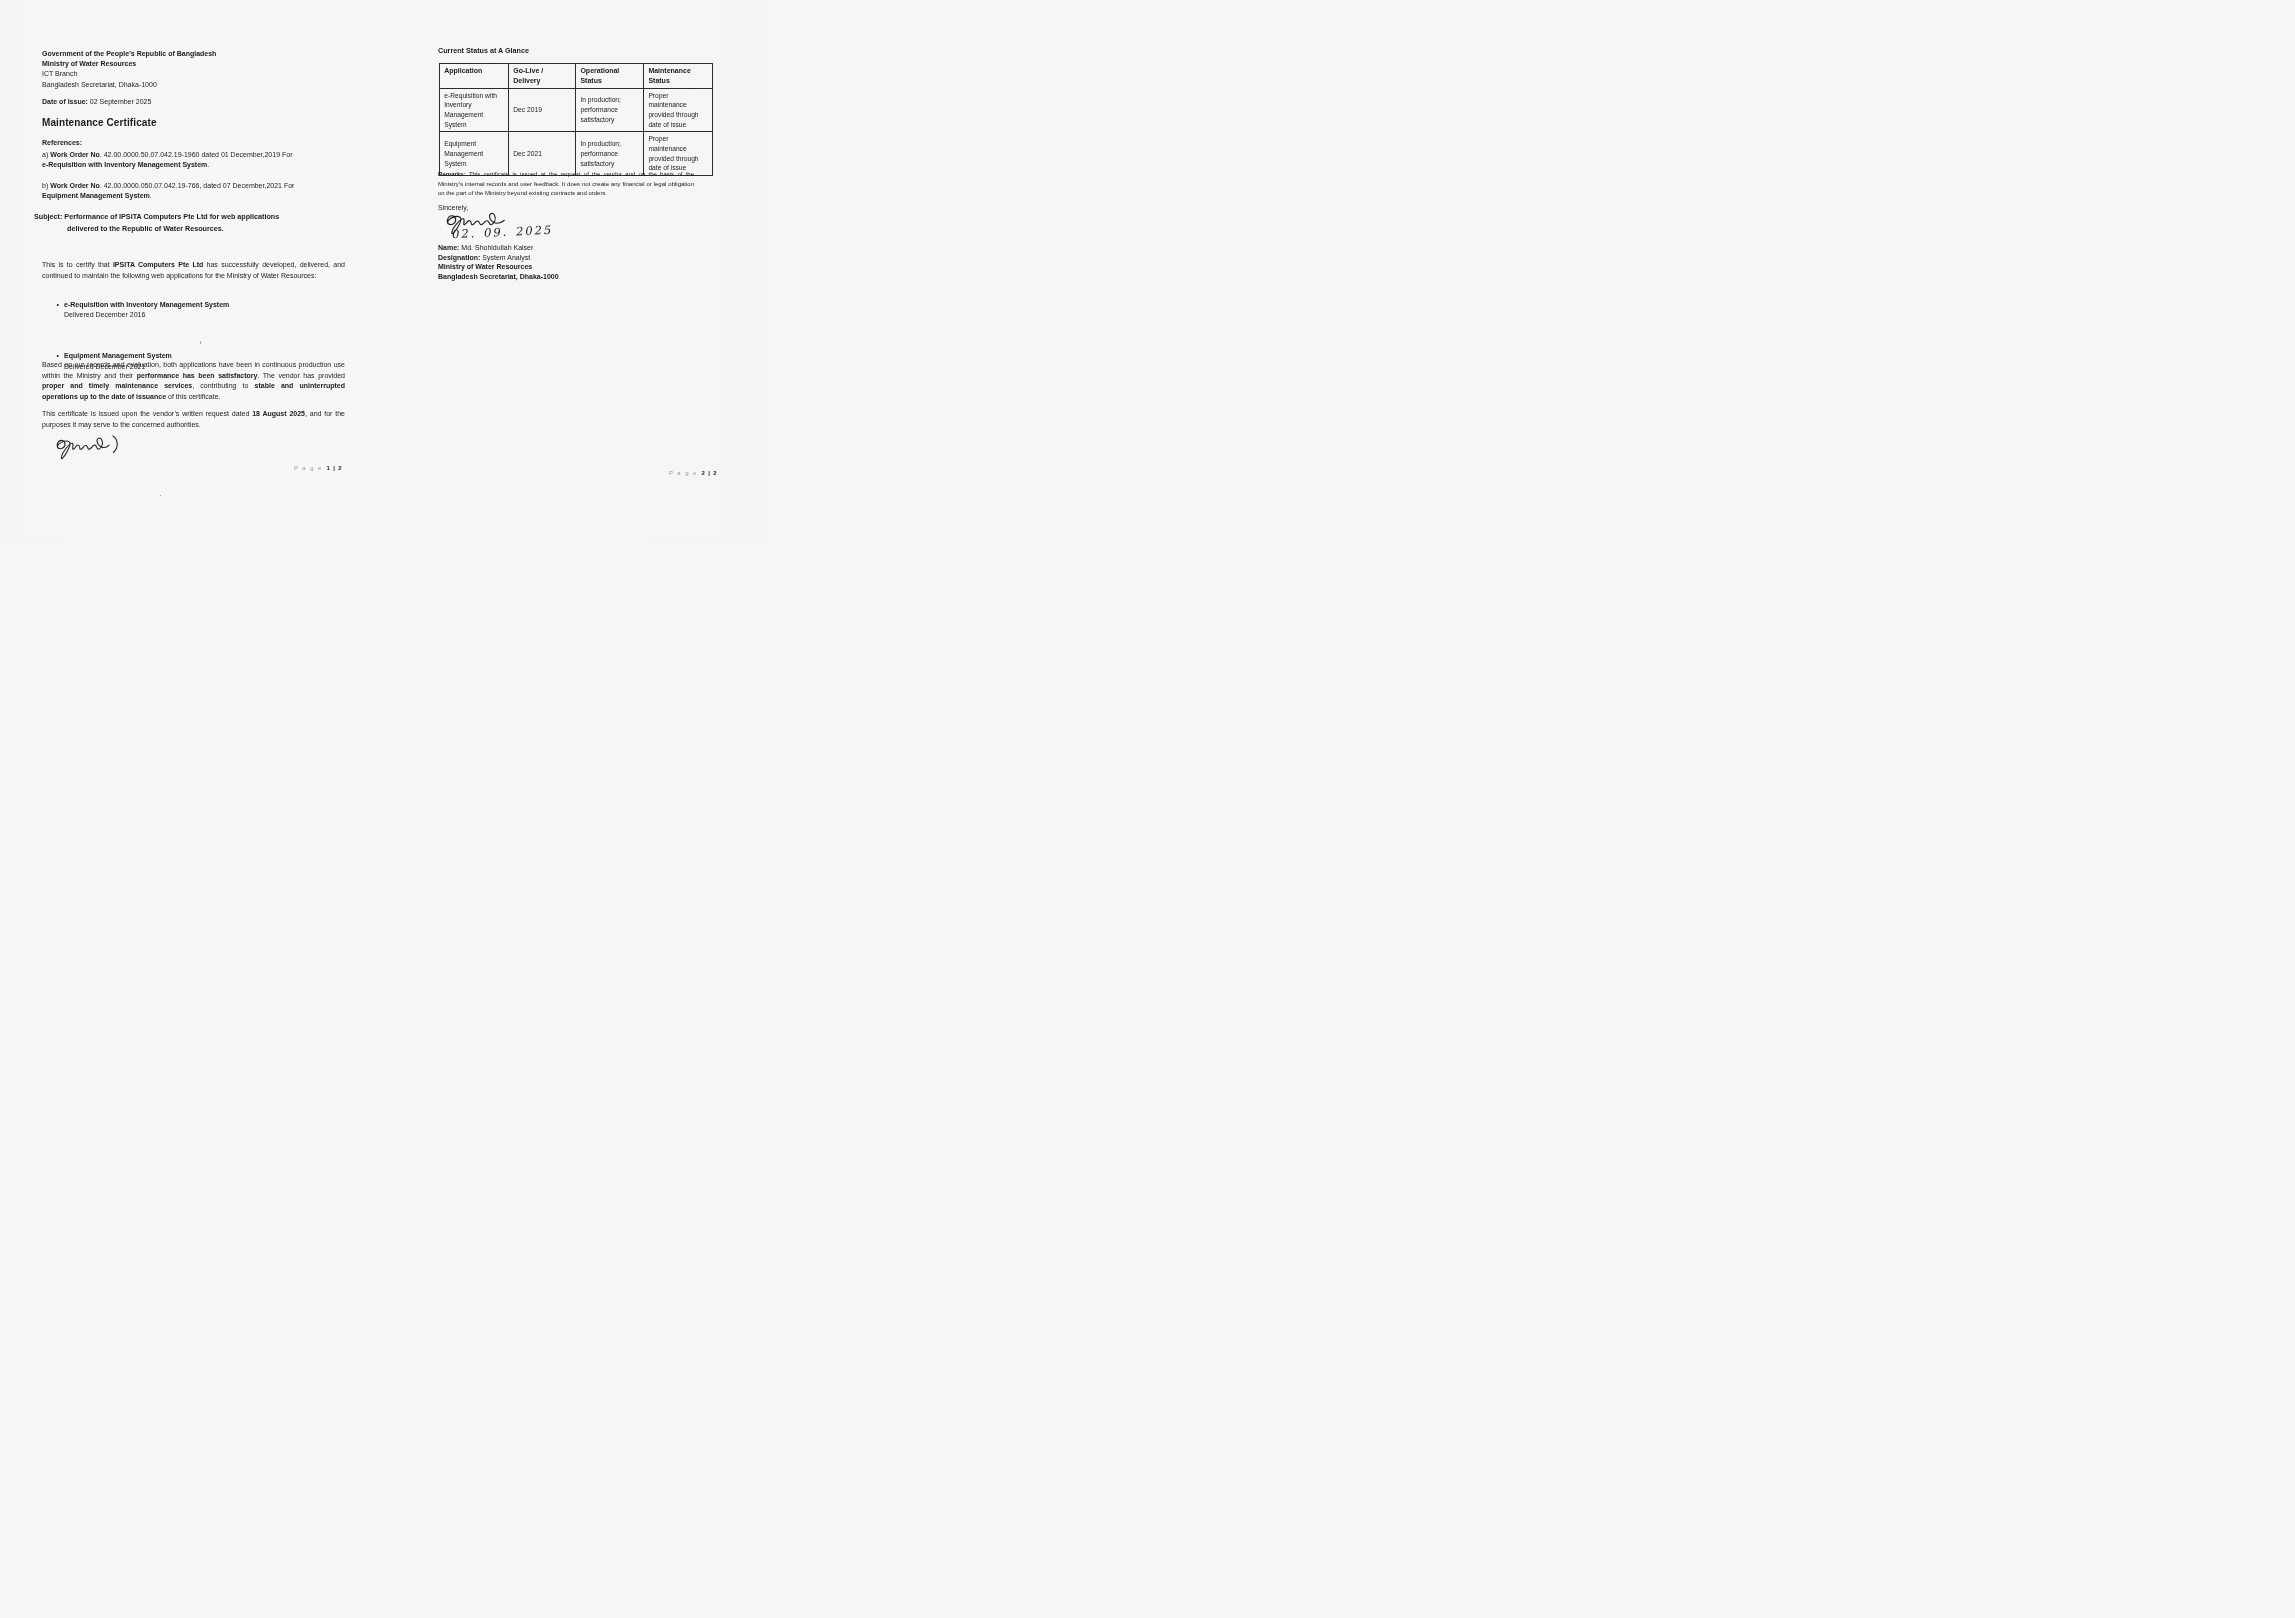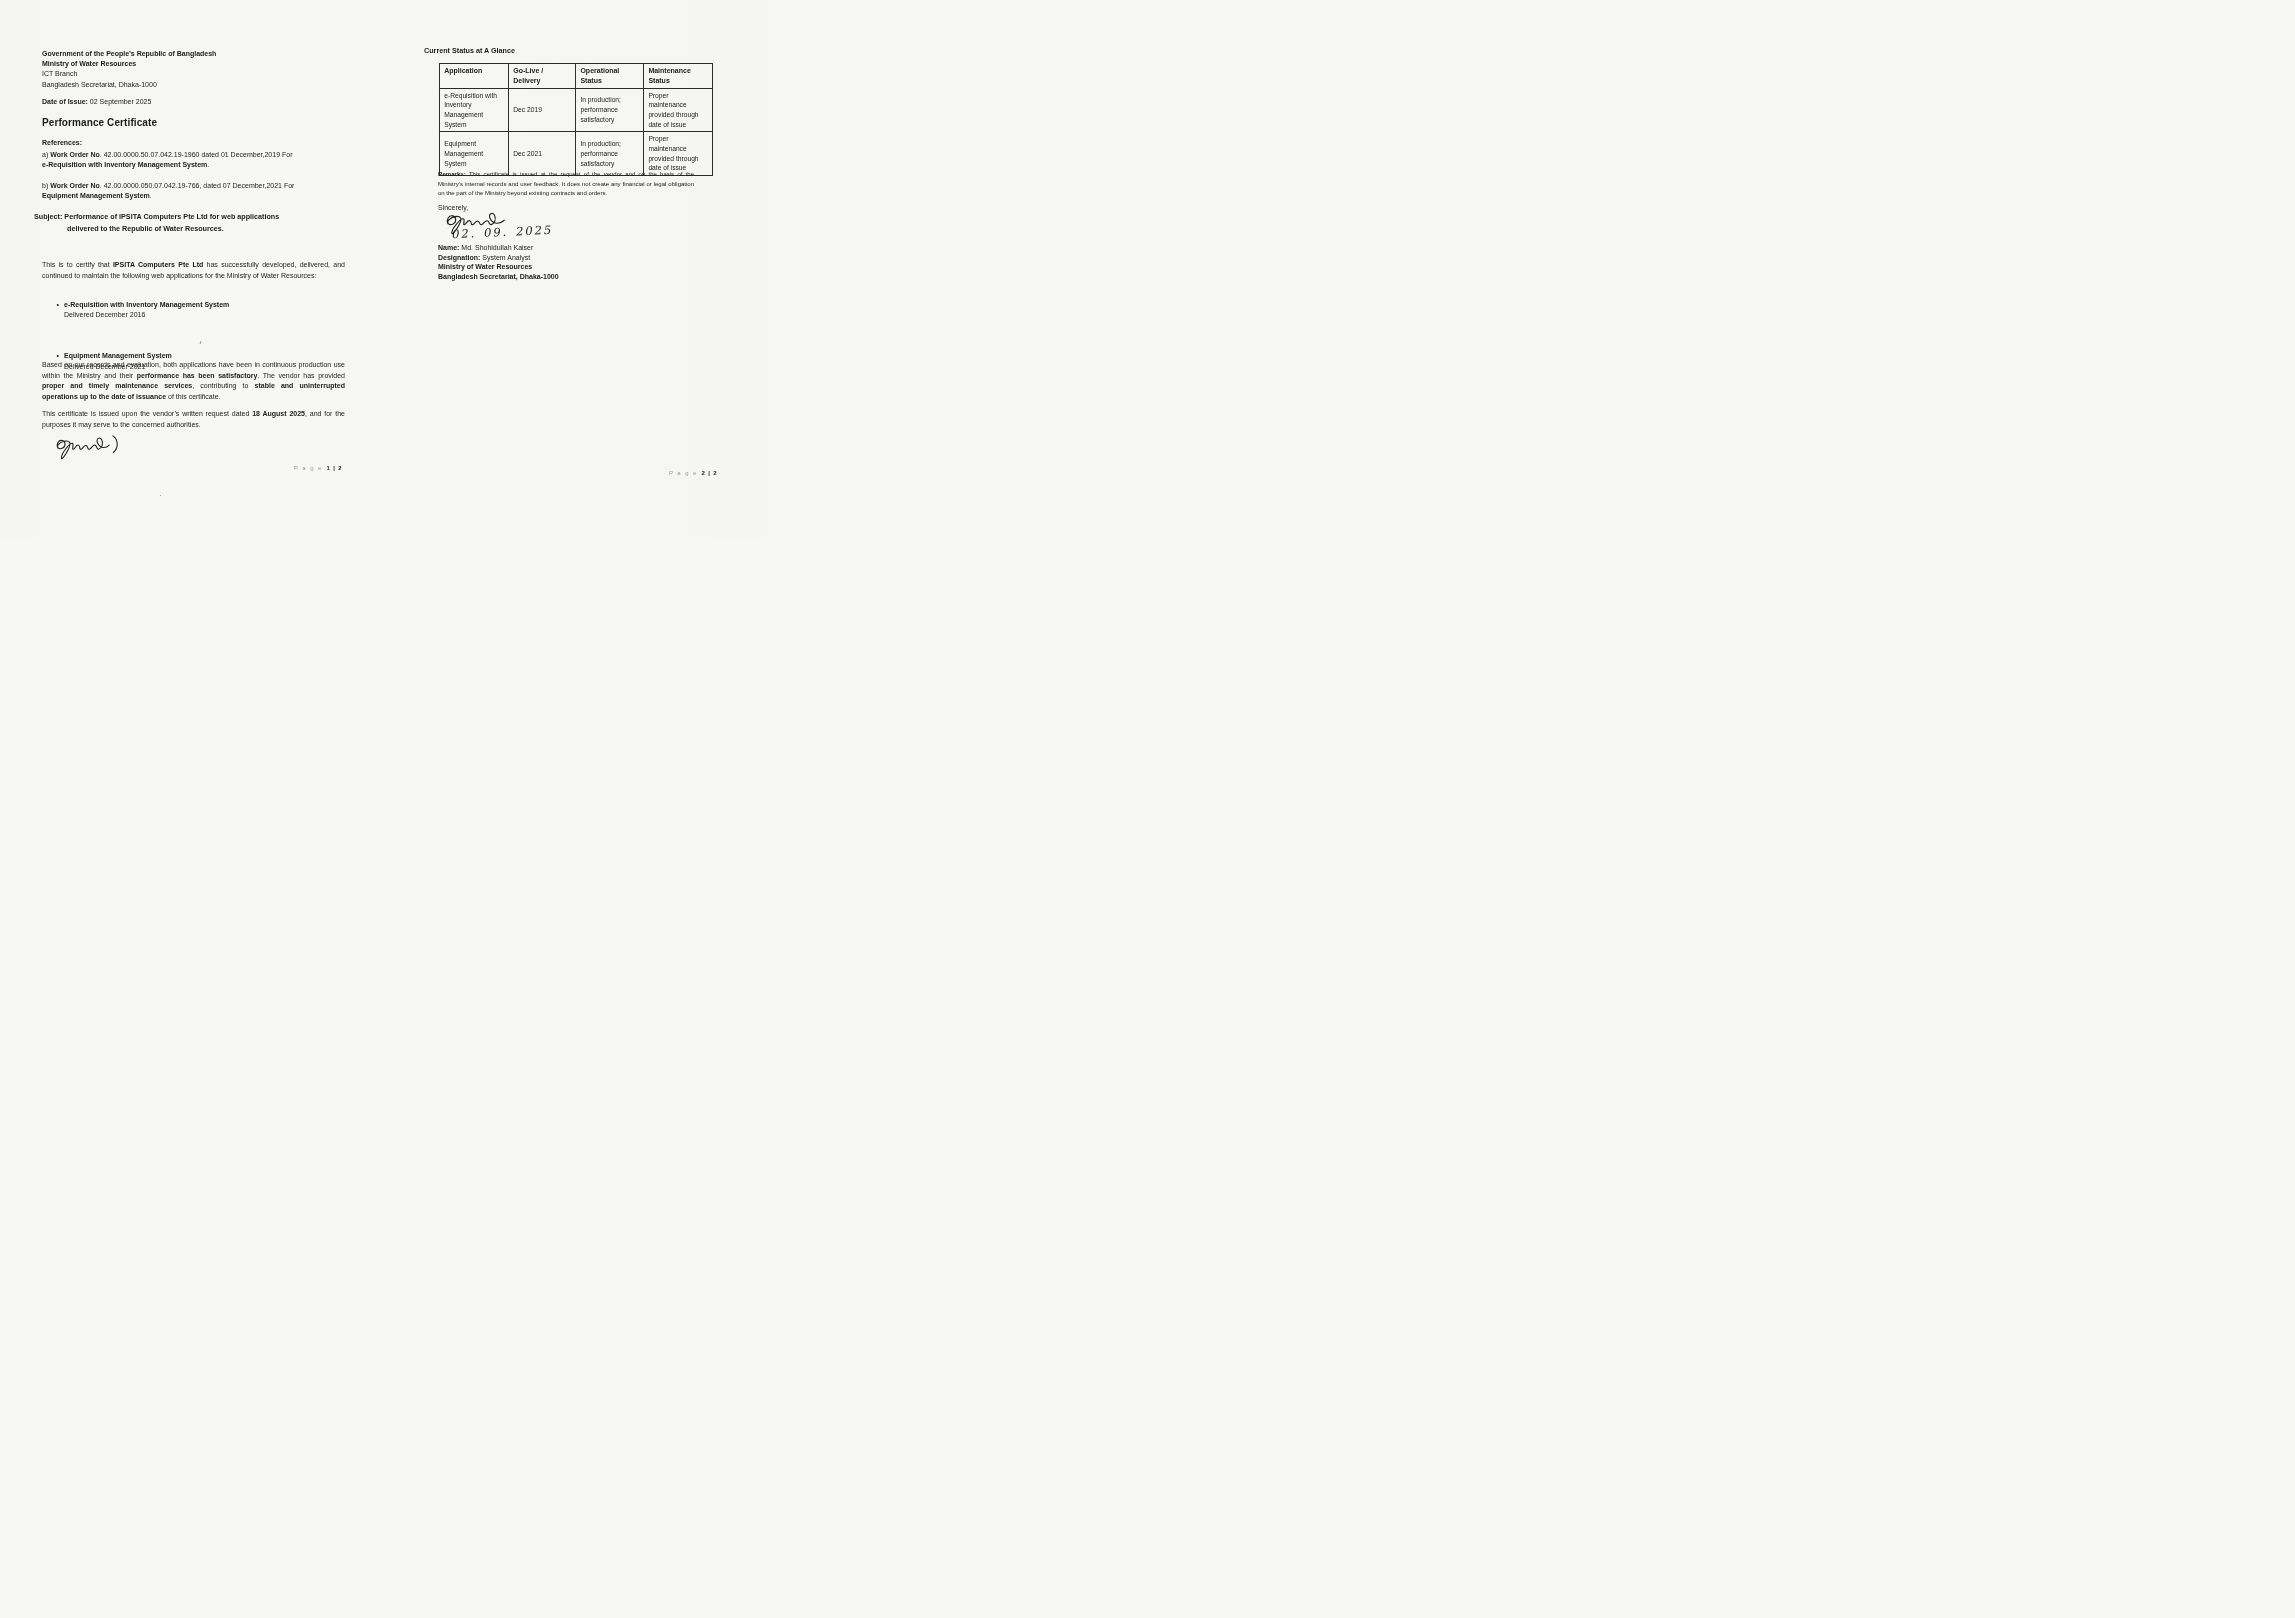--- a/index.html
+++ b/index.html
@@ -30,21 +30,21 @@
   .p1-based{left:42px;top:360px;width:303px;font-size:7px;line-height:10.6px;text-align:justify;}
   .p1-issued{left:42px;top:409px;width:303px;font-size:7px;line-height:10.6px;text-align:justify;}
   .p1-sig{left:54px;top:432px;}
   .p1-footer{left:294px;top:465px;}
   .footer-line{font-size:6px;white-space:nowrap;}
   .footer-word{color:#9b9b9b;letter-spacing:1.4px;}
   .footer-num{color:#1f1f1f;font-weight:bold;letter-spacing:0.9px;margin-left:3.7px;}
   .speck-dot{left:160px;top:495px;width:1.4px;height:1.4px;border-radius:50%;background:#8a8a86;}
   .speck-tick{left:200px;top:341px;width:0.9px;height:3.2px;background:#9a9a96;transform:rotate(18deg);border-radius:0.5px;}
   
-  .p2-head{left:424px;top:46px;font-size:7.2px;font-weight:bold;}
+  .p2-head{left:438px;top:46px;font-size:7.2px;font-weight:bold;}
   .p2-table{left:439px;top:63px;width:274px;border-collapse:collapse;table-layout:fixed;}
   .p2-table th,.p2-table td{
     border-left:0.7px solid #2e2e2e;border-right:0.7px solid #2e2e2e;
     border-top:1.1px solid #2b2b2b;border-bottom:1.1px solid #2b2b2b;
     padding:1.9px 3.7px 1.9px 4.2px;text-align:left;font-weight:normal;
   }
   .p2-table th{font-size:7px;font-weight:bold;line-height:9.7px;vertical-align:top;height:19.4px;padding-top:2.3px;}
   .p2-table td{font-size:6.7px;line-height:9.7px;vertical-align:middle;height:39px;}
   .p2-remarks{left:438px;top:169px;width:256px;font-size:6px;line-height:9.5px;text-align:justify;}
   .p2-remarks .b{font-size:6.1px;}
@@ -68,21 +68,21 @@
       <div class="b">Government of the People’s Republic of Bangladesh</div>
       <div class="b">Ministry of Water Resources</div>
       <div>ICT Branch</div>
       <div>Bangladesh Secretariat, Dhaka-1000</div>
     </div>
 
     <div class="abs p1-date">
       <span class="b">Date of Issue:</span><span> 02 September 2025</span>
     </div>
 
-    <div class="abs p1-title">Performance Certificate</div>
+    <div class="abs p1-title">Maintenance Certificate</div>
 
     <div class="abs p1-refh">References:</div>
 
     <div class="abs p1-refa">
       <div>
         <span>a) </span><span class="b">Work Order No</span><span>. 42.00.0000.50.07.042.19-1960 dated 01 December,2019 For</span>
       </div>
       <div>
         <span class="b">e-Requisition with Inventory Management System</span><span>.</span>
       </div>

